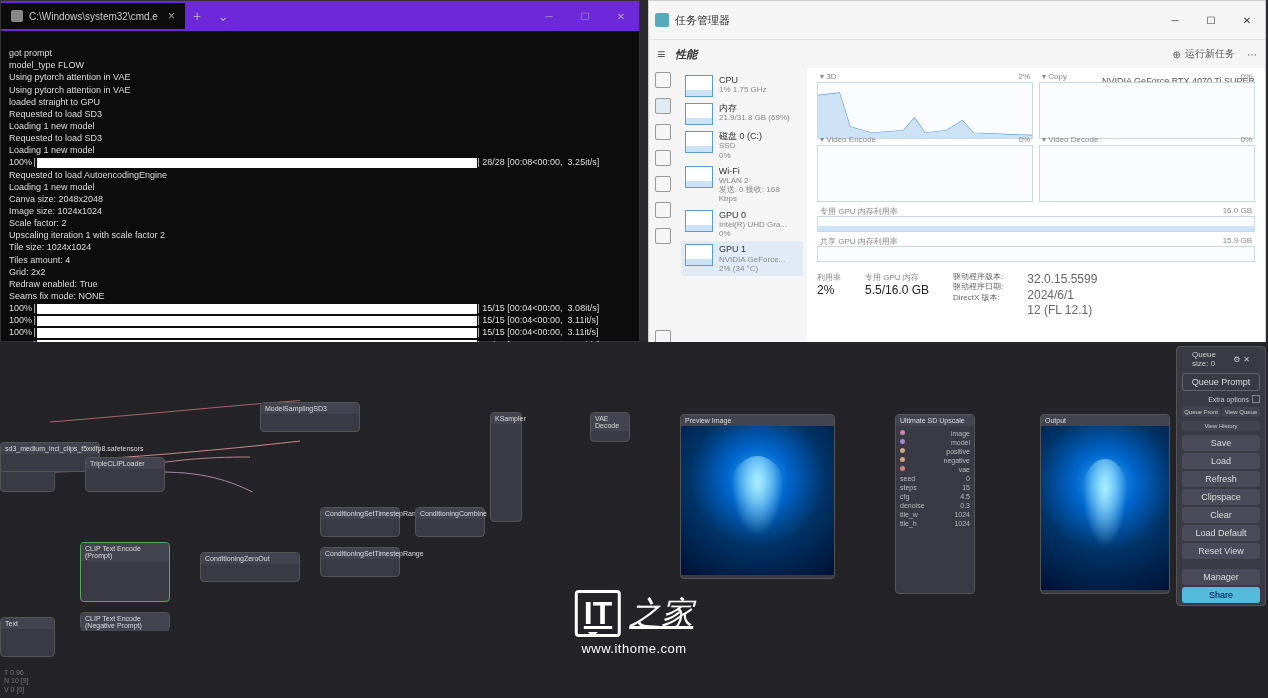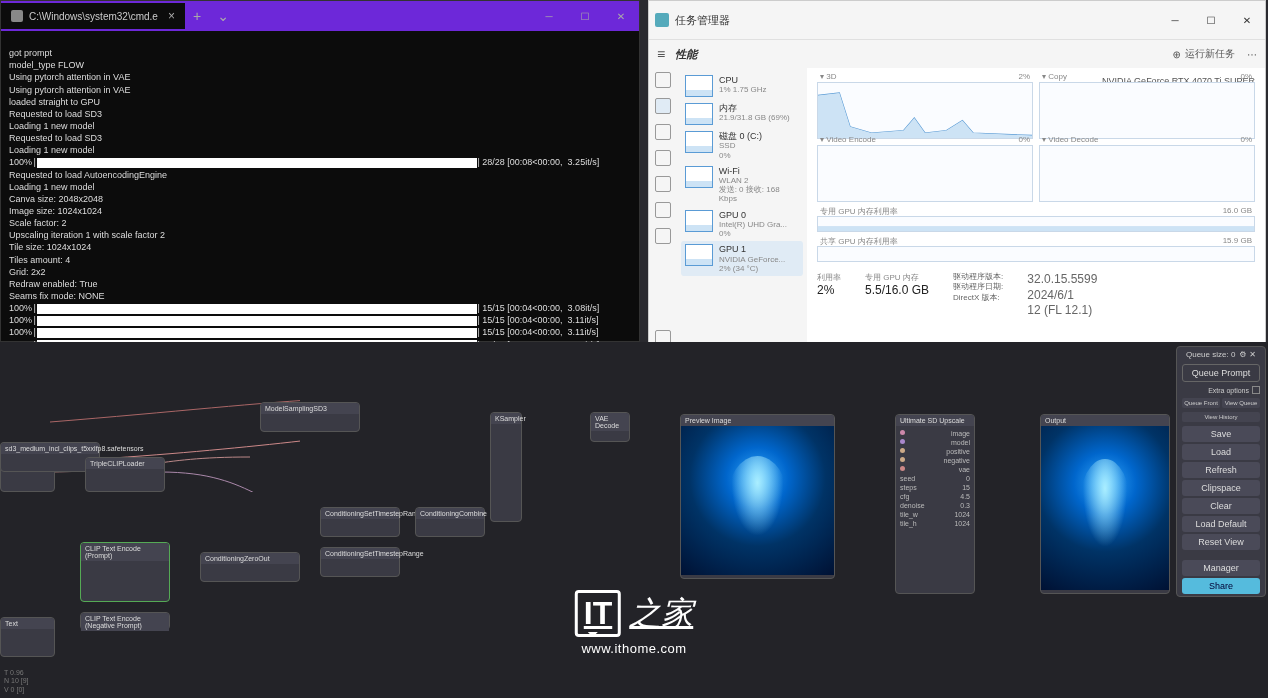--- a/index.html
+++ b/index.html
@@ -59,21 +59,21 @@
 .node-body { padding: 3px 4px; }
 .node-row { display: flex; justify-content: space-between; padding: 1px 0; }
 .dot { width: 5px; height: 5px; border-radius: 50%; display: inline-block; }
 .preview-img { width: 100%; height: calc(100% - 14px); background: radial-gradient(circle at 50% 35%, #3af 0%, #0066cc 25%, #003366 55%, #001133 100%); position: relative; }
 .preview-img::after { content: ""; position: absolute; left: 30%; top: 20%; width: 40%; height: 60%; background: radial-gradient(ellipse at 50% 30%, #aef 0%, transparent 60%); border-radius: 50%; }
 
 .connections { position: absolute; inset: 0; pointer-events: none; }
 
 
 .side-panel { position: absolute; right: 2px; top: 346px; width: 90px; background: #3a3a44; border: 1px solid #555; border-radius: 4px; font-size: 9px; color: #ccc; }
-.sp-header { display: flex; align-items: center; padding: 3px 9px; font-size: 8px; }
+.sp-header { display: flex; align-items: center; padding: 3px 15px; font-size: 8px; }
 .sp-btn { background: #4a4a58; margin: 2px 5px; padding: 3px 0; text-align: center; border-radius: 3px; font-size: 9px; color: #ddd; }
 .sp-btn.primary { background: #3a3a44; border: 1px solid #666; }
 .sp-btn.share { background: #5bd; color: #003; }
 .sp-check { display: flex; align-items: center; justify-content: flex-end; padding: 2px 5px; font-size: 7px; gap: 3px; }
 .sp-sub { display: flex; gap: 2px; padding: 2px 5px; }
 .sp-sub-btn { flex: 1; background: #444450; font-size: 6px; text-align: center; padding: 2px 0; border-radius: 2px; }
 
 
 .watermark { position: absolute; left: 50%; top: 590px; transform: translateX(-50%); text-align: center; color: #fff; }
 .wm-logo { display: flex; align-items: center; justify-content: center; gap: 2px; text-decoration: underline; }

